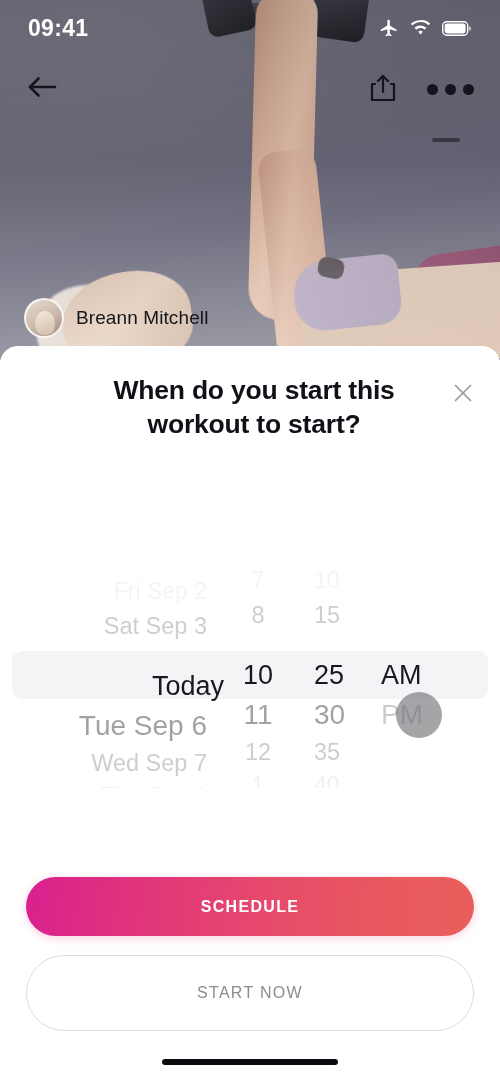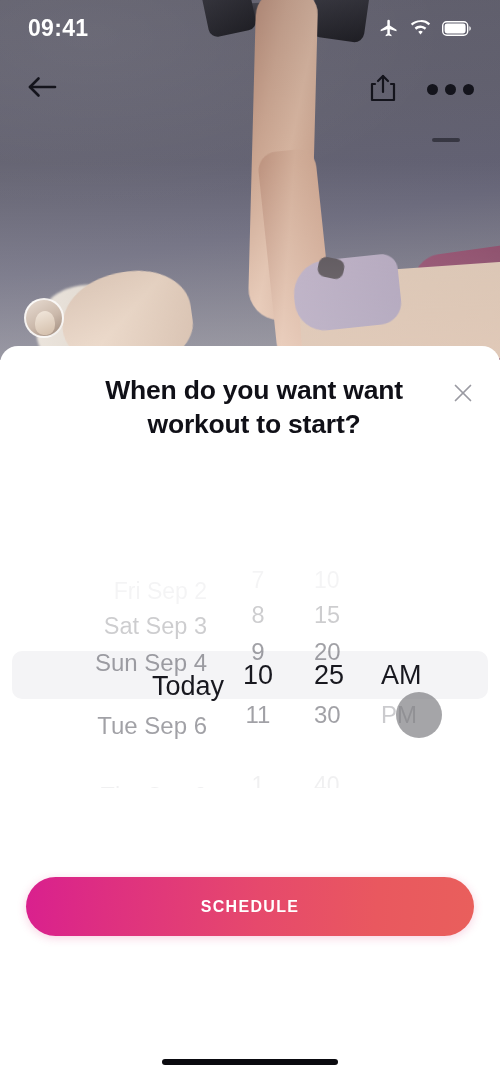--- a/index.html
+++ b/index.html
@@ -184,21 +184,21 @@
   }
   .prow .c-date { position:absolute; right:293px; text-align:right;margin-top:22px; }
   .prow .c-hour { position:absolute; left:236px; width:44px; text-align:center; }
   .prow .c-min  { position:absolute; left:314px; width:48px; text-align:left; }
   .prow .c-mer  { position:absolute; left:381px; width:62px; text-align:left; }
 
   .prow.r0 { top:-2px;  font-size:23px; color:rgba(60,60,70,.055); }
   .prow.r1 { top:33px;  font-size:23.5px; color:rgba(60,60,70,.26); }
   .prow.r2 { top:70px;  font-size:24px; color:rgba(55,55,65,.47); }
   .prow.r3 { top:93px;  font-size:27px; color:#18181f; height:40px; }
-  .prow.r4 { top:133px; font-size:24px; color:rgba(55,55,65,.47); }
+  .prow.r4 { top:133px; font-size:28px; color:rgba(55,55,65,.47); }
   .prow.r5 { top:170px; font-size:23.5px; color:rgba(60,60,70,.26); }
   .prow.r6 { top:203px; font-size:23px; color:rgba(60,60,70,.075); }
 
   .prow.r3 .c-date { right:276px; }
   .prow.r2 .c-date, .prow.r1 .c-date { right:293px; }
 
   .dim { opacity:.55; }
 
   .touch-dot {
     position:absolute; left:396px; top:692px; width:46px; height:46px;
@@ -291,26 +291,27 @@
     <span class="dots">
       <i></i>
         <i></i>
         <i></i>
     </span>
   </div>
 </div>
 
 <div class="author">
   <div class="avatar"></div>
+  <div class="author-name">Breann Mitchell</div>
 </div>
 
 <div class="sheet">
 
   <div class="sheet-head">
-    <div class="sheet-title">When do you want want workout to start?</div>
+    <div class="sheet-title">When do you start this workout to start?</div>
     <span class="close-btn">
       <svg width="24" height="24" viewBox="0 0 24 24" fill="none" stroke="#9a9aa2" stroke-width="1.7" stroke-linecap="round">
         <path d="M4.5 4.5 19.5 19.5"></path>
           <path d="M19.5 4.5 4.5 19.5"></path>
       </svg>
     </span>
   </div>
 
   <div class="picker">
     <div class="picker-sel"></div>
@@ -322,47 +323,48 @@
       <span class="c-mer"></span>
     </div>
 
     <div class="prow r1">
       <span class="c-date">Sat Sep 3</span>
       <span class="c-hour">8</span>
       <span class="c-min">15</span>
       <span class="c-mer"></span>
     </div>
 
-    <div class="prow r2">
-      <span class="c-date">Sun Sep 4</span>
-      <span class="c-hour">9</span>
-      <span class="c-min">20</span>
-      <span class="c-mer"></span>
-    </div>
 
     <div class="prow r3">
       <span class="c-date">Today</span>
       <span class="c-hour">10</span>
       <span class="c-min">25</span>
       <span class="c-mer">AM</span>
     </div>
 
     <div class="prow r4">
       <span class="c-date">Tue Sep 6</span>
       <span class="c-hour">11</span>
       <span class="c-min">30</span>
       <span class="c-mer dim">PM</span>
     </div>
 
+    <div class="prow r5">
+      <span class="c-date">Wed Sep 7</span>
+      <span class="c-hour">12</span>
+      <span class="c-min">35</span>
+      <span class="c-mer"></span>
+    </div>
 
     <div class="prow r6">
       <span class="c-date">Thu Sep 8</span>
       <span class="c-hour">1</span>
       <span class="c-min">40</span>
       <span class="c-mer"></span>
     </div>
   </div>
 
   <button class="btn-schedule">SCHEDULE</button>
+  <button class="btn-startnow">START NOW</button>
 </div>
 
 <div class="touch-dot"></div>
 <div class="home-indicator"></div>
 
 </body></html>

